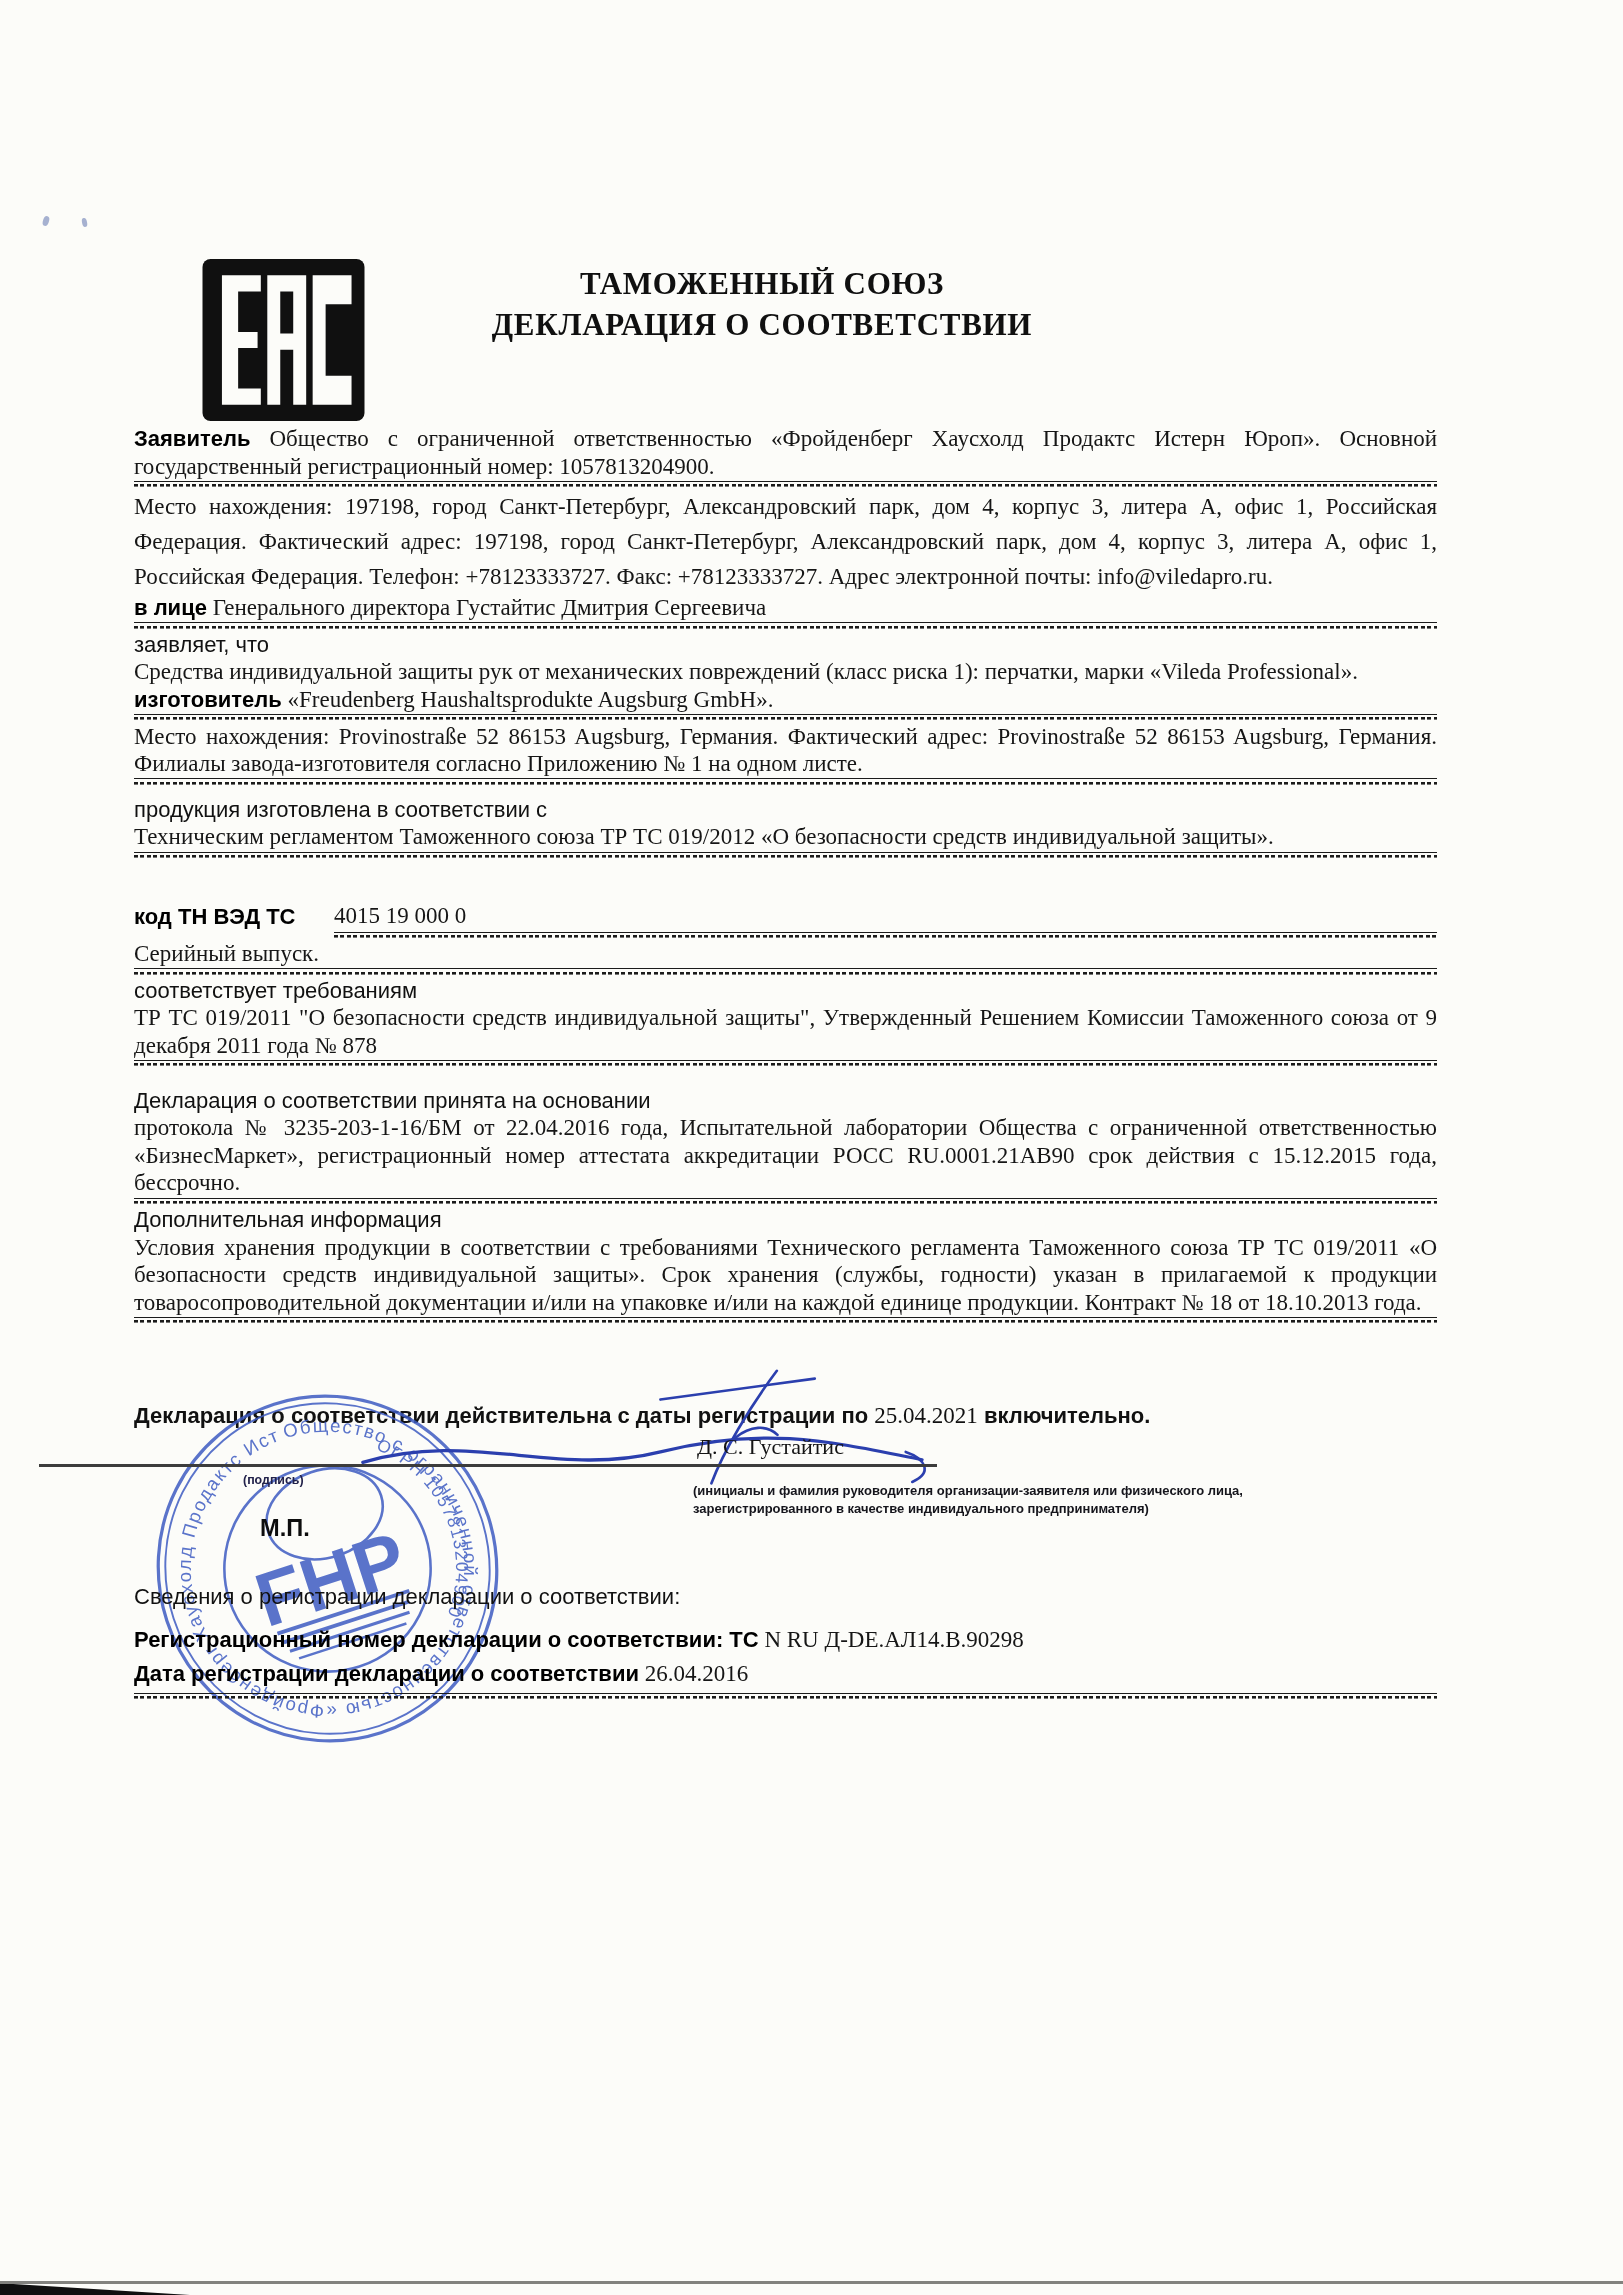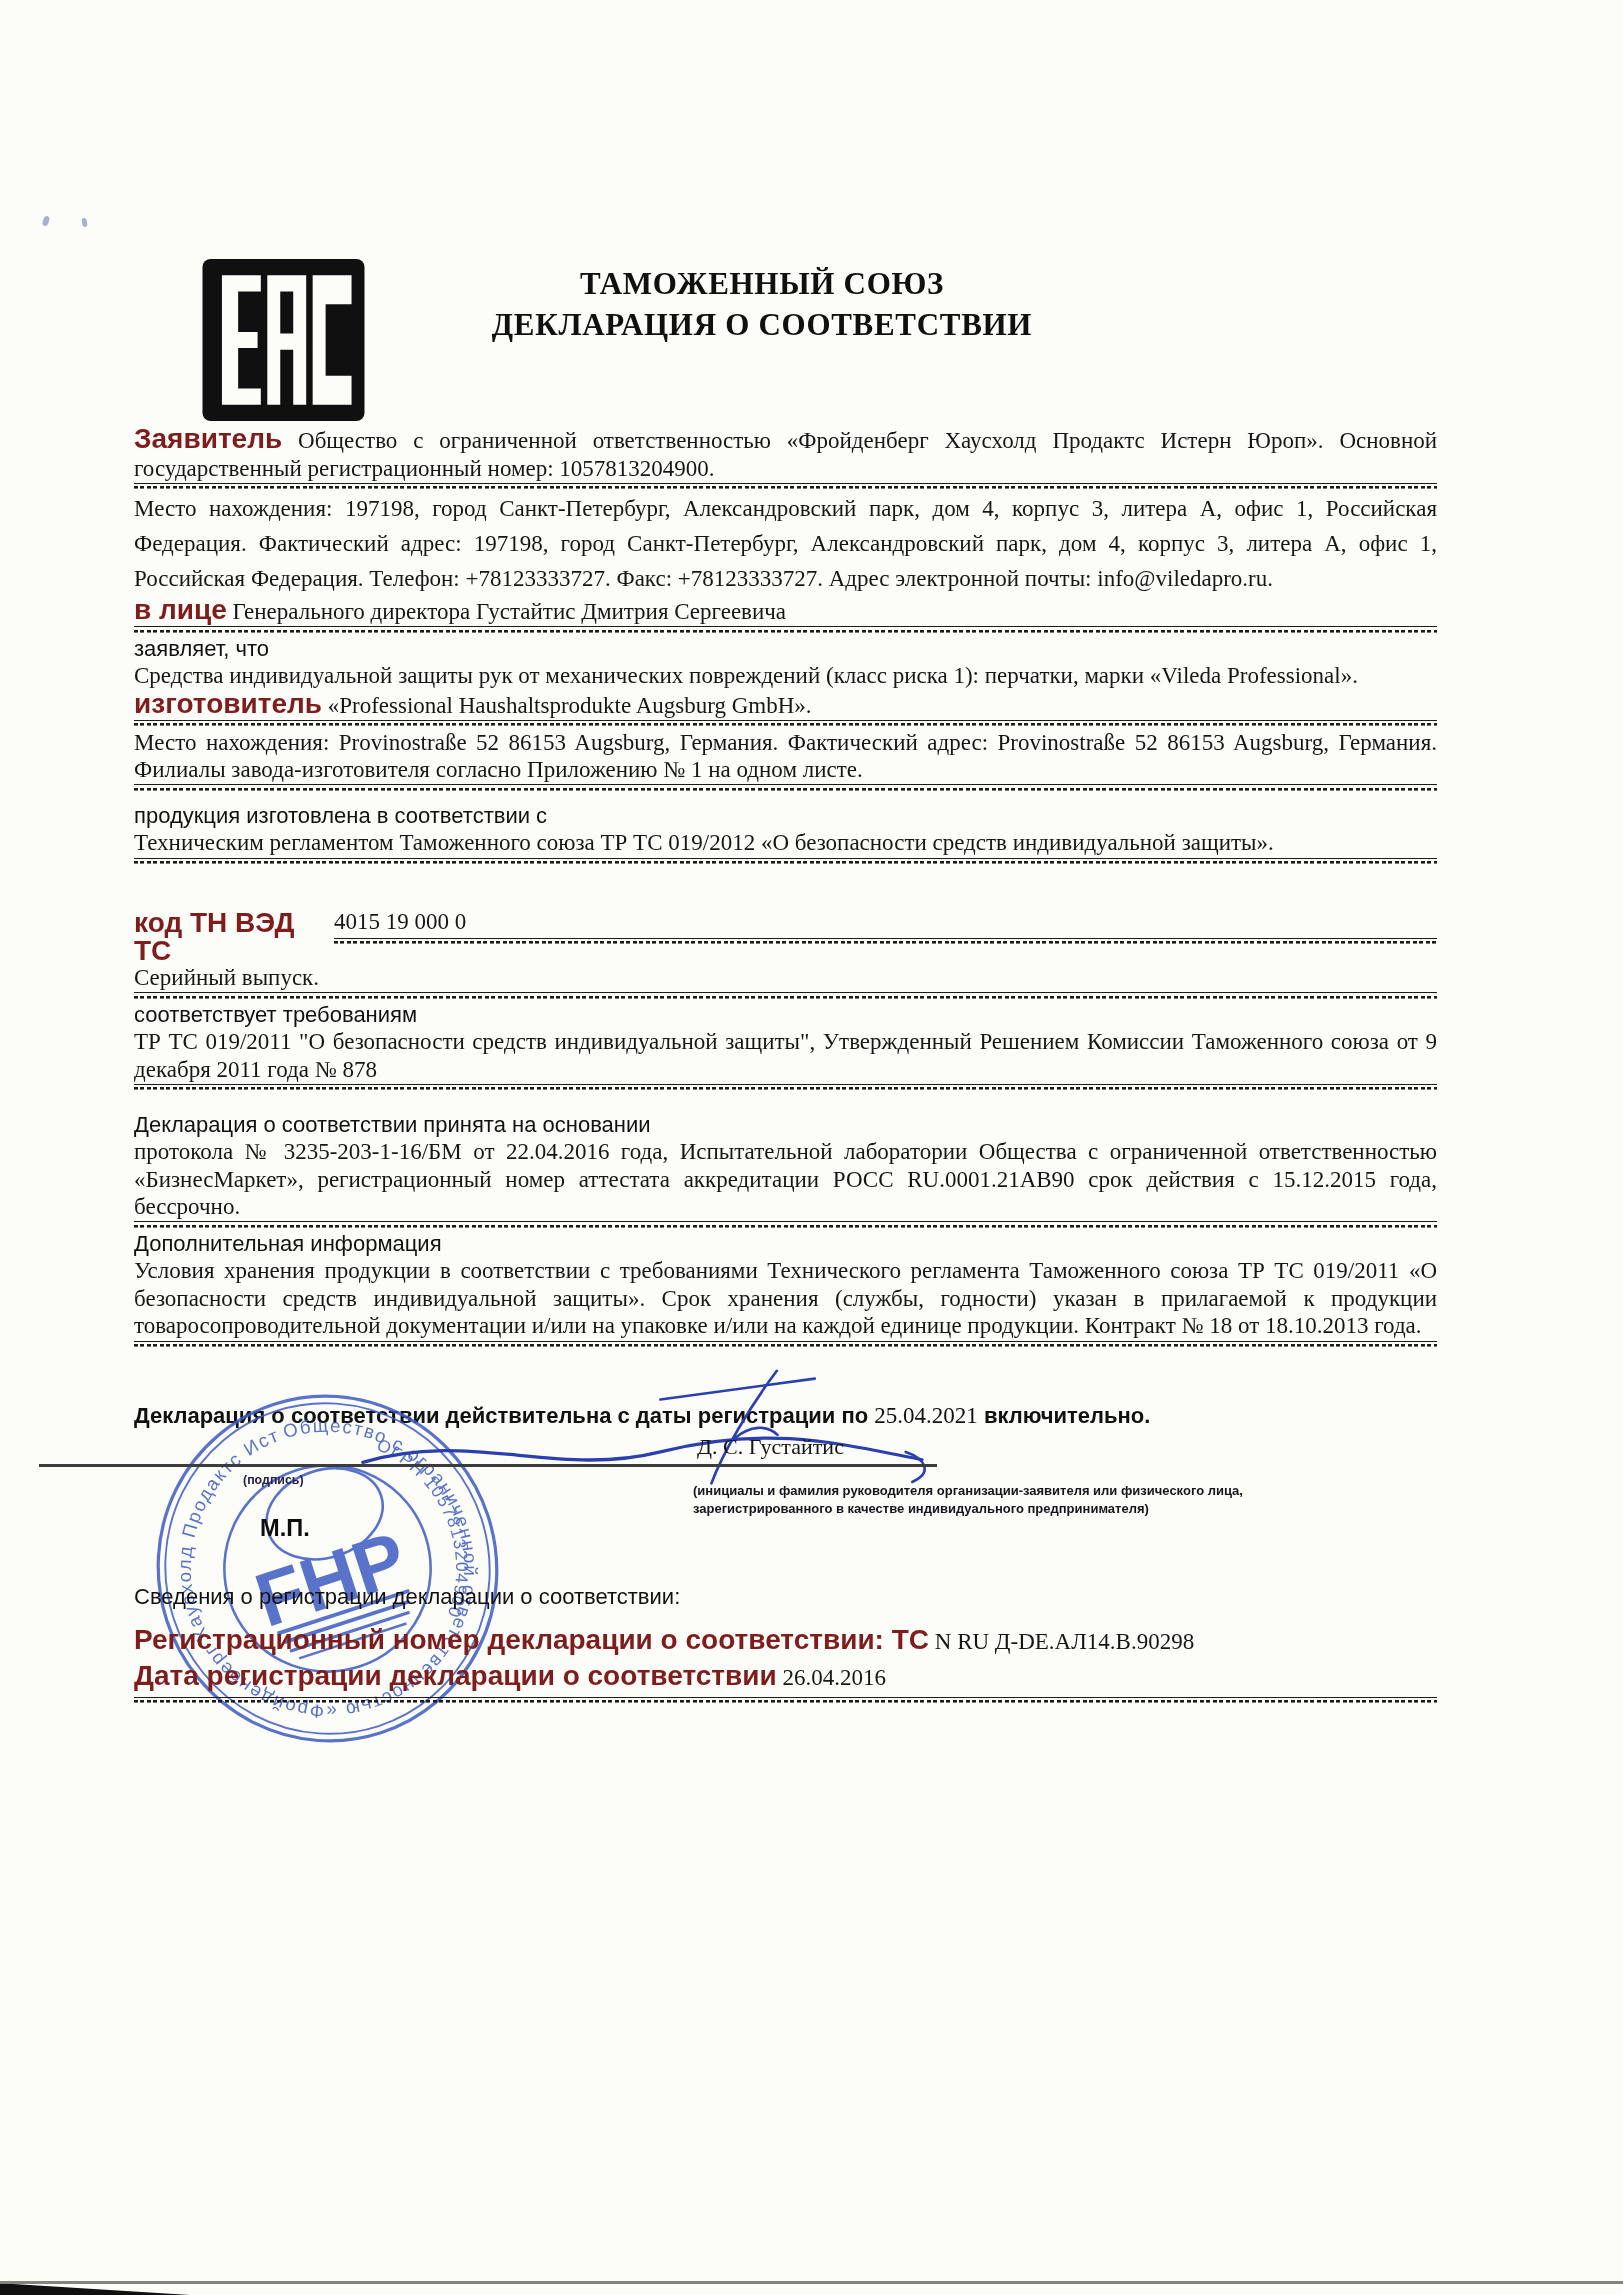--- a/index.html
+++ b/index.html
@@ -13,21 +13,21 @@
 
   
   .eac-logo{position:absolute;left:201px;top:259px;width:165px;height:162px;}
   .title-block{position:absolute;left:353px;top:263px;width:818px;text-align:center;
     font-weight:700;font-size:31px;line-height:41px;letter-spacing:0.7px;color:#101010;}
 
   
   .main-text{position:absolute;left:134px;top:425px;width:1303px;}
   .para{margin:0;text-align:justify;font-size:23px;line-height:27.5px;}
   .para.loose{line-height:35px;}
-  .lbl{font-family:"Liberation Sans","DejaVu Sans",sans-serif;font-weight:700;font-size:28px;color:#7f1d1d;}
+  .lbl{font-family:"Liberation Sans","DejaVu Sans",sans-serif;font-weight:700;font-size:22px;color:#000000;}
   .h{margin:0;font-family:"Liberation Sans","DejaVu Sans",sans-serif;font-weight:400;
      font-size:22px;line-height:27.5px;color:#111;}
   .serif{font-family:"Liberation Serif","DejaVu Serif",serif;font-weight:400;font-size:23px;}
   .sep{height:6.5px;margin:0.7px 0 2px;
     background:
       linear-gradient(#1b1b1b,#1b1b1b) 0 0/100% 1.3px no-repeat,
       repeating-linear-gradient(90deg,#1b1b1b 0 3.9px,transparent 3.9px 6.5px) 0 3.3px/100% 2.6px no-repeat;}
   .g14{height:9.2px;} .g28{height:18.3px;} .g66{height:43px;}
   .code-row{display:flex;align-items:flex-start;}
   .code-lbl{width:200px;flex:none;line-height:27.5px;}
@@ -87,21 +87,21 @@
 
     <p class="para loose">Место нахождения: 197198, город Санкт-Петербург, Александровский парк, дом 4, корпус 3, литера А, офис 1, Российская Федерация. Фактический адрес: 197198, город Санкт-Петербург, Александровский парк, дом 4, корпус 3, литера А, офис 1, Российская Федерация. Телефон: +78123333727. Факс: +78123333727. Адрес электронной почты: info@viledapro.ru.</p>
 
     <p class="para"><span class="lbl">в лице</span> <span>Генерального директора Густайтис Дмитрия Сергеевича</span></p>
     <div class="sep"></div>
 
     <p class="h">заявляет, что</p>
 
     <p class="para">Средства индивидуальной защиты рук от механических повреждений (класс риска 1): перчатки, марки «Vileda Professional».</p>
 
-    <p class="para"><span class="lbl">изготовитель</span> <span>«Professional Haushaltsprodukte Augsburg GmbH».</span></p>
+    <p class="para"><span class="lbl">изготовитель</span> <span>«Freudenberg Haushaltsprodukte Augsburg GmbH».</span></p>
     <div class="sep"></div>
 
     <p class="para">Место нахождения: Provinostraße 52 86153 Augsburg, Германия. Фактический адрес: Provinostraße 52 86153 Augsburg, Германия. Филиалы завода-изготовителя согласно Приложению № 1 на одном листе.</p>
     <div class="sep"></div>
 
     <div class="g14"></div>
     <p class="h">продукция изготовлена в соответствии с</p>
     <p class="para">Техническим регламентом Таможенного союза ТР ТС 019/2012 «О безопасности средств индивидуальной защиты».</p>
     <div class="sep"></div>
 

